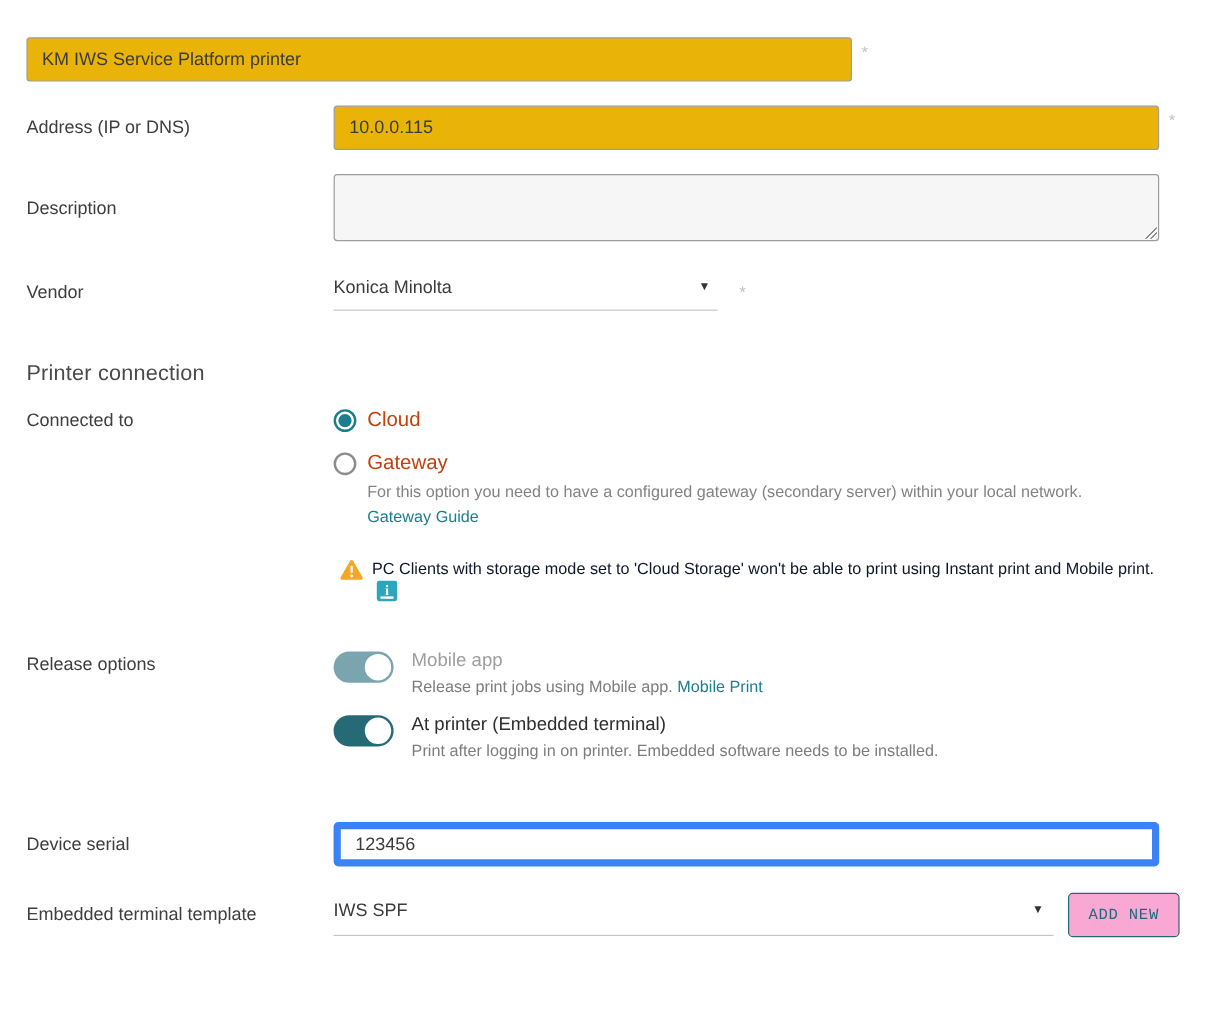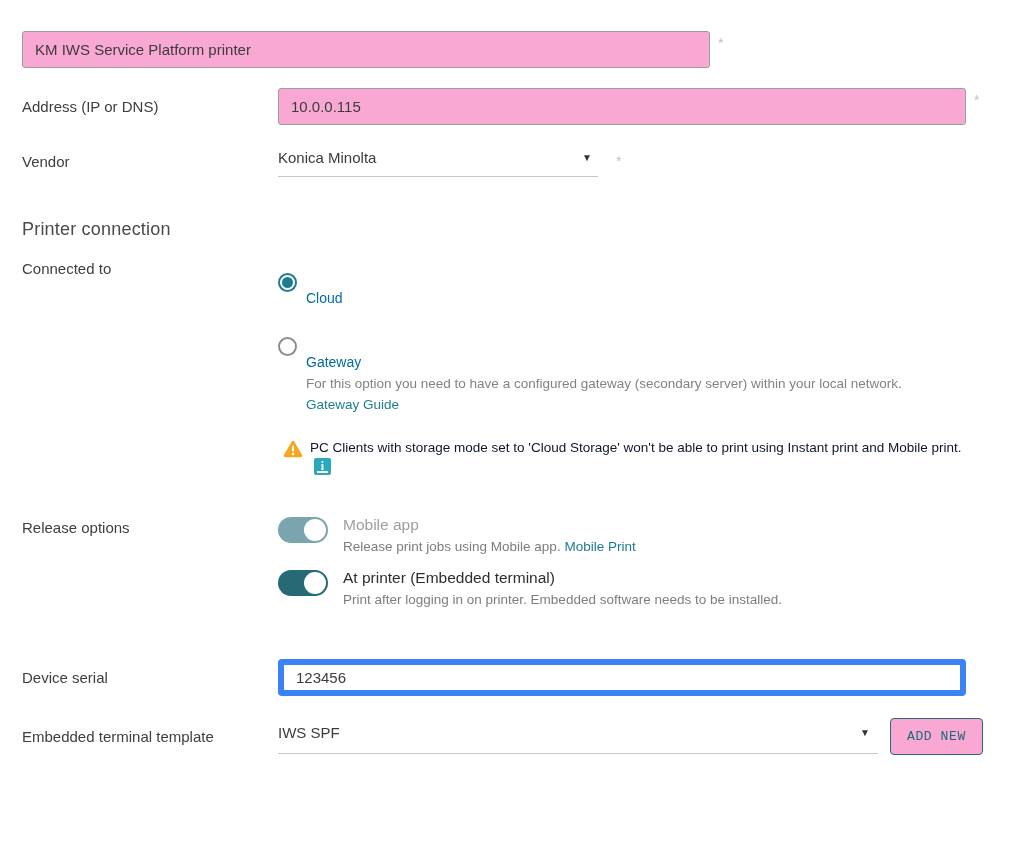--- a/index.html
+++ b/index.html
@@ -14,21 +14,21 @@
   .row { display: flex; align-items: center; }
   .row.top { align-items: flex-start; }
   .label-col {
     width: 256px; flex: 0 0 256px;
     font-size: 15px; color: #3e3e3e;
   }
   .field-col { flex: 1 1 auto; position: relative; }
 
   .text-input {
     width: 688px; height: 37px;
-    background: #f9a8d4;
+    background: #eab308;
     border: 1px solid #9d9d9d;
     border-radius: 3px;
     font-family: "Liberation Sans", sans-serif;
     font-size: 15px; color: #3c3c3c;
     padding: 0 12px;
     outline: none;
   }
   .white-input {
     width: 688px; height: 37px;
     background: #ffffff;
@@ -81,21 +81,21 @@
     width: 19px; height: 19px; border-radius: 50%;
     border: 2px solid #8c8c8c; background: #ffffff;
     flex: 0 0 19px; position: relative;
   }
   .radio-circle.selected { border-color: #1b7e8f; }
   .radio-circle.selected::after {
     content: ""; position: absolute; left: 2px; top: 2px;
     width: 11px; height: 11px; border-radius: 50%;
     background: #1b7e8f;
   }
-  .radio-label { margin-left: 9px; font-size: 14px; color: #0369a1; margin-top: 32px; }
+  .radio-label { margin-left: 9px; font-size: 17px; color: #c2410c; }
   .sub-text {
     margin-left: 28px; margin-top: 4px;
     font-size: 13.5px; color: #838383; line-height: 19px;
     max-width: 660px;
   }
   .link { color: #1b7e8f; text-decoration: none; cursor: pointer; font-size: 13.5px; }
 
   
   .warning-block { display: flex; margin-left: 5px; margin-top: 24px; }
   .warning-icon-wrap { flex: 0 0 20px; margin-top: 2px; }
@@ -180,20 +180,29 @@
   </div>
 
   <div class="row mb20">
     <div class="label-col">Address (IP or DNS)</div>
     <div class="field-col">
       <input class="text-input" type="text" value="10.0.0.115" style="">
       <span class="asterisk">*</span>
     </div>
   </div>
 
+  <div class="row mb26">
+    <div class="label-col">Description</div>
+    <div class="field-col">
+      <div class="textarea-wrap">
+        <textarea class="description-area" value="" style=""></textarea>
+        <div class="resize-handle"></div>
+      </div>
+    </div>
+  </div>
 
   <div class="row mb42">
     <div class="label-col">Vendor</div>
     <div class="field-col" style="display:flex; align-items:center;">
       <div class="select-line">
         <span class="sel-value">Konica Minolta</span>
         <span class="chevron">▼</span>
       </div>
       <span class="inline-asterisk">*</span>
     </div>

